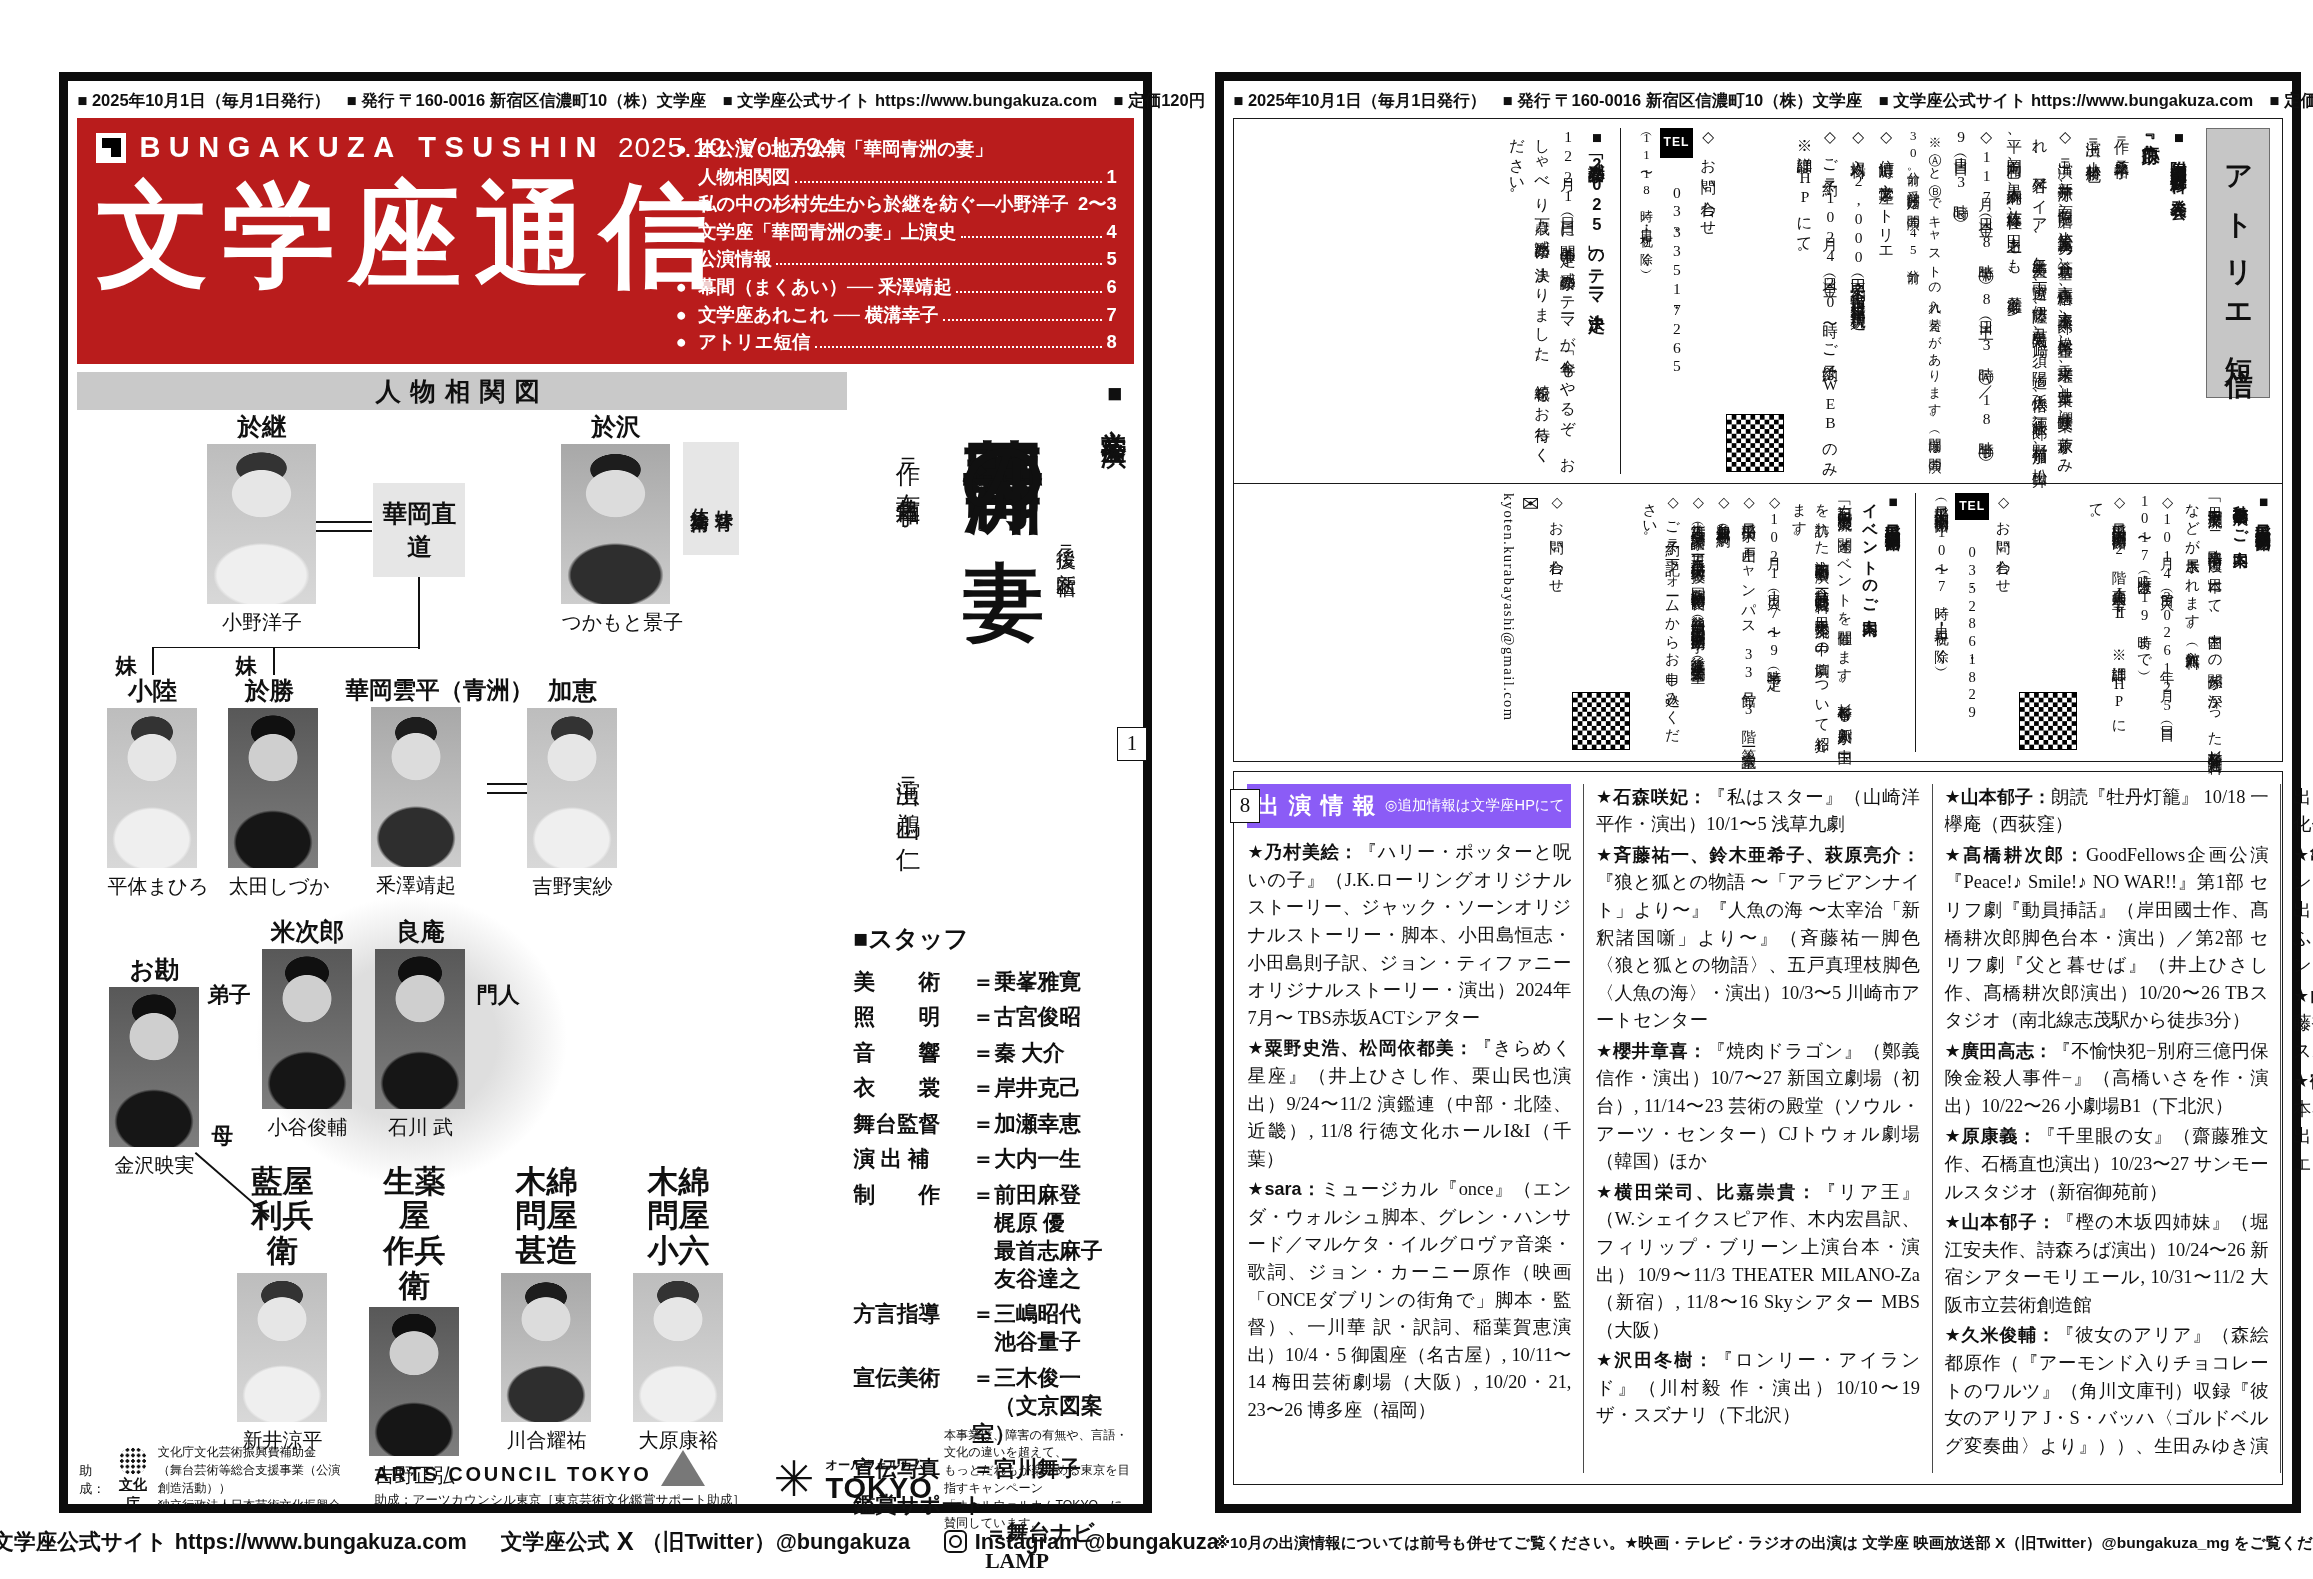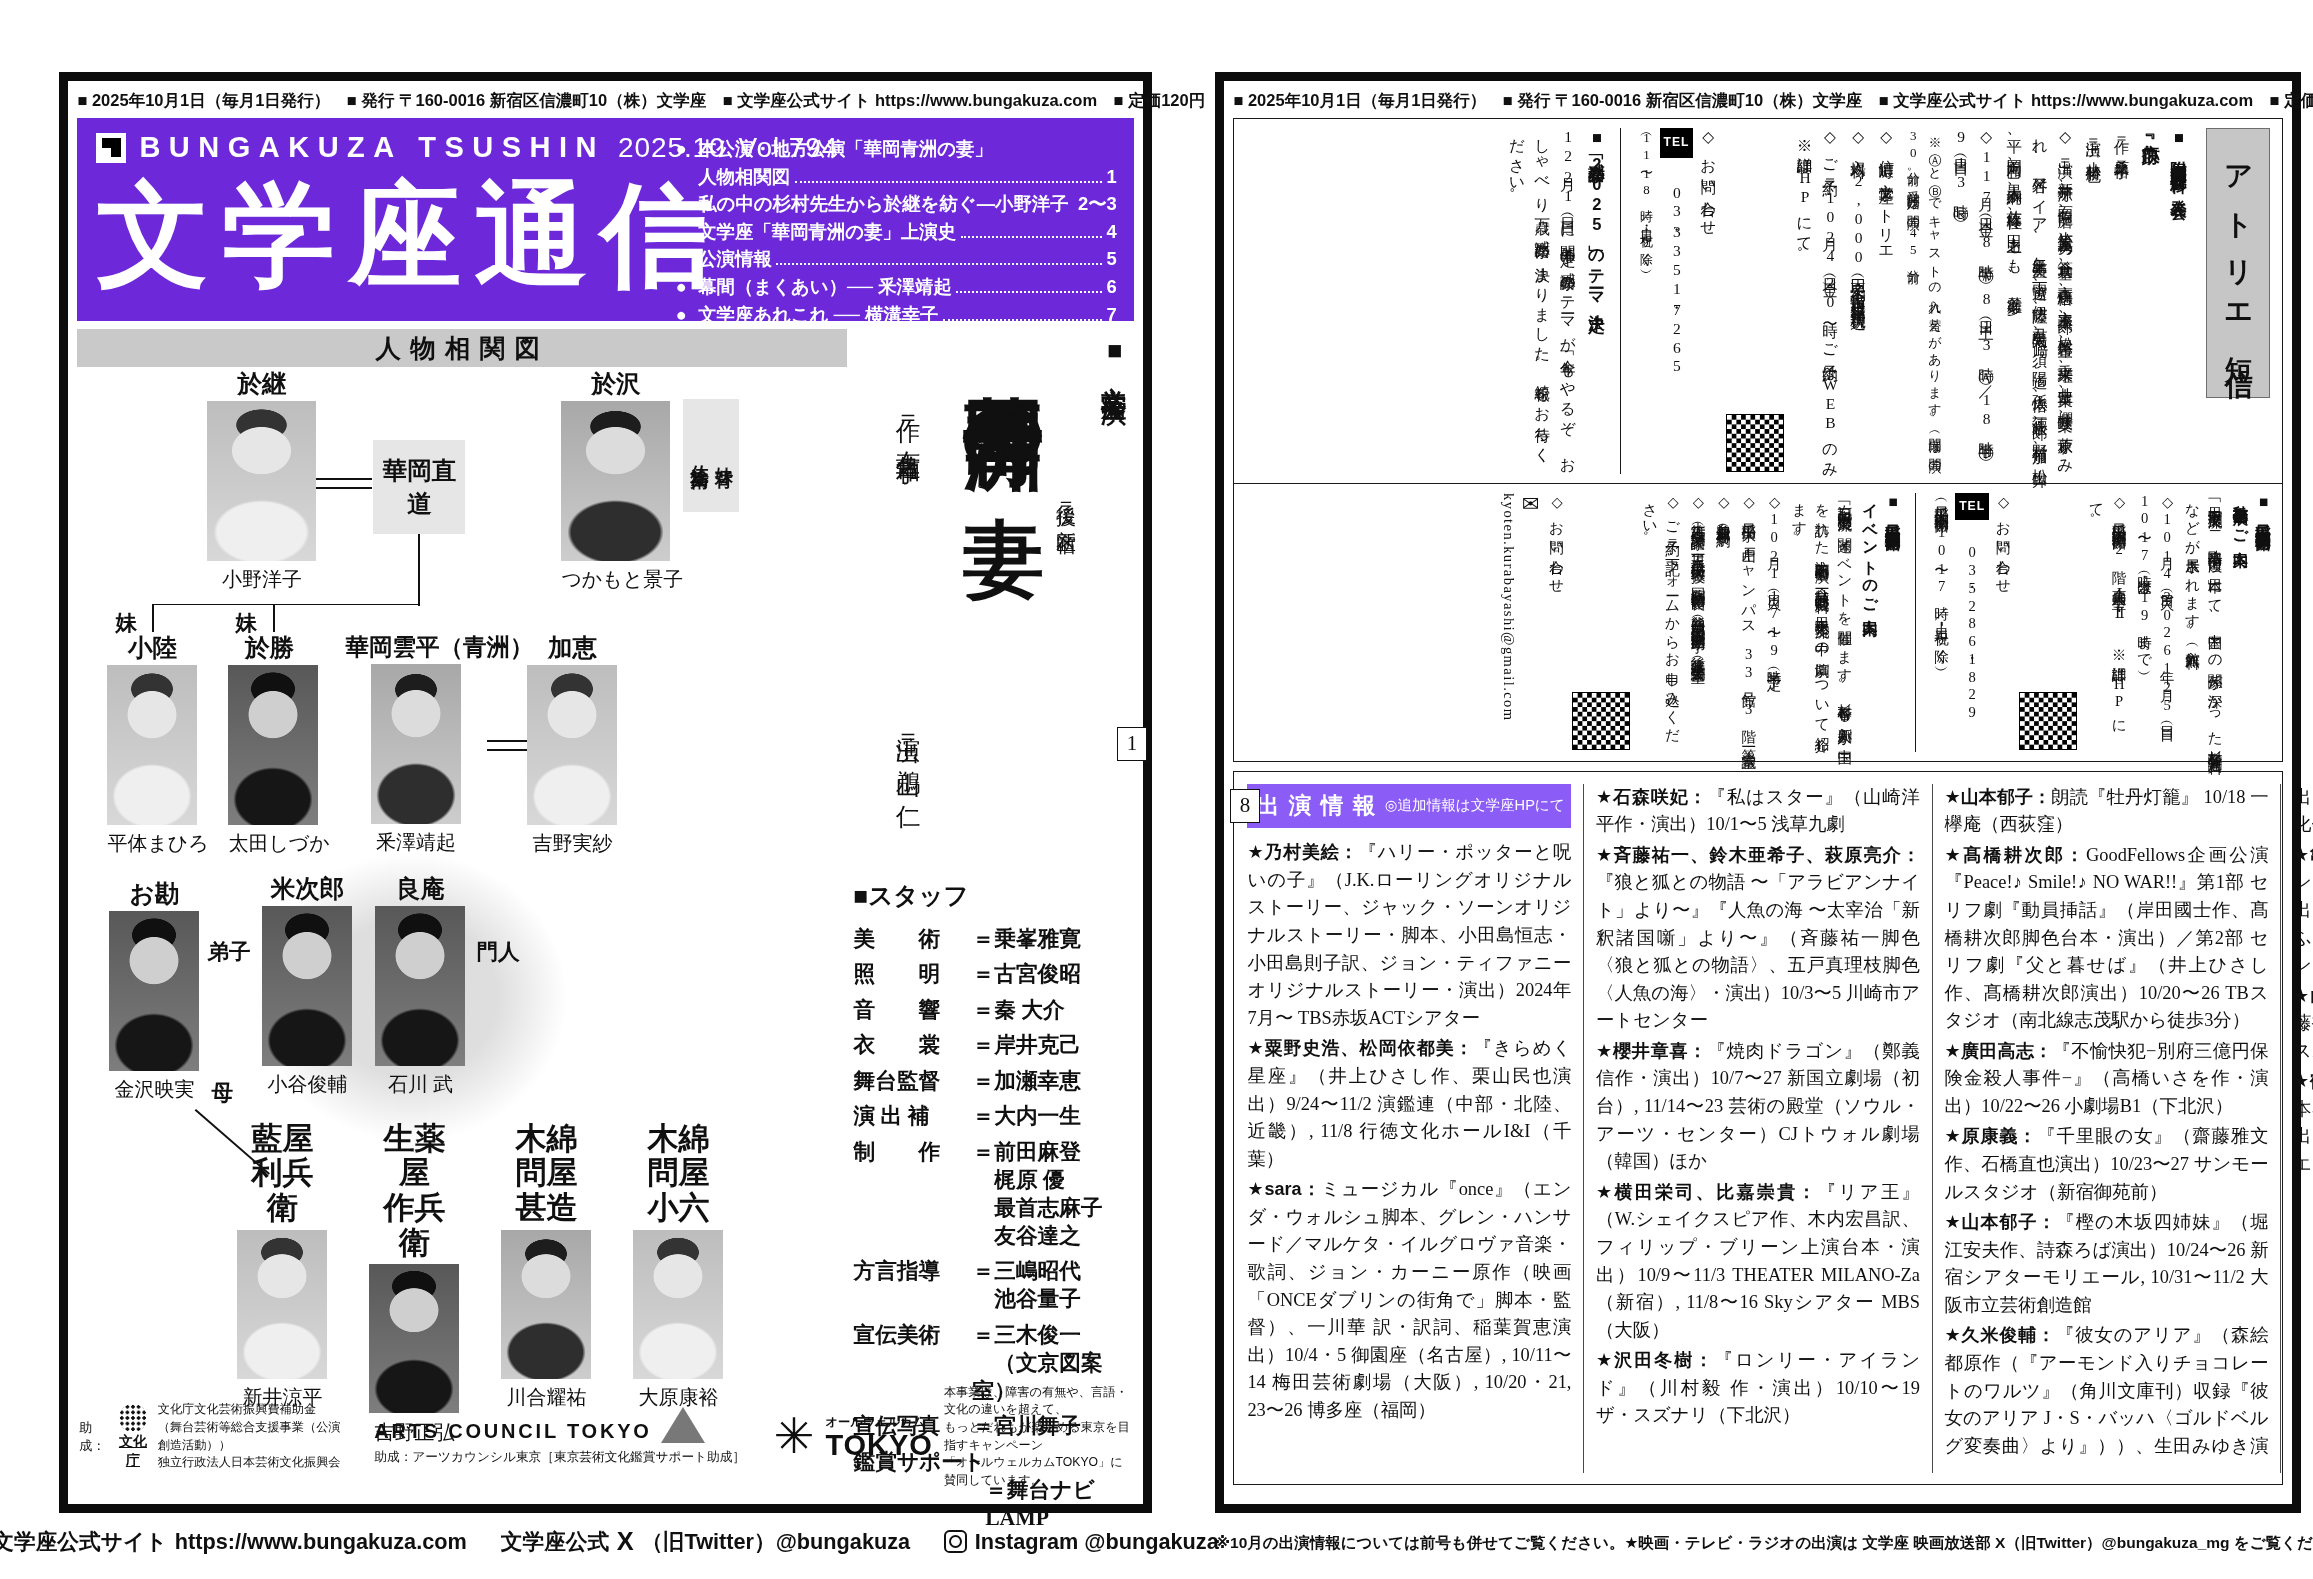--- a/index.html
+++ b/index.html
@@ -10,21 +10,21 @@
 
   
   .page{position:absolute;top:72px;height:1441px;border:9.4px solid #0c0c0c;background:#fff;box-sizing:border-box;}
   .page-left{left:59px;width:1093px;}
   .page-right{left:1215px;width:1086px;}
 
   .info-strip{margin:8.5px 9.4px 6.6px;font-family:"Liberation Sans","DejaVu Sans",sans-serif;
               font-weight:bold;font-size:16.5px;letter-spacing:0;white-space:nowrap;}
 
   
-  .masthead{margin:0 9.4px;background:#6d28d9;color:#fff;height:203px;display:flex;box-sizing:border-box;padding:13px 17px 9.4px 19px;}
+  .masthead{margin:0 9.4px;background:#b91c1c;color:#fff;height:246px;display:flex;box-sizing:border-box;padding:13px 17px 9.4px 19px;}
   .mast-left{flex:1;min-width:0;}
   .brand-row{display:flex;align-items:center;gap:13px;font-family:"Liberation Sans","DejaVu Sans",sans-serif;}
   .brand-mark{width:30px;height:30px;background:#fff;position:relative;flex:0 0 auto;}
   .brand-mark::before{content:"";position:absolute;left:5.6px;top:5.6px;right:50%;bottom:50%;background:#000;}
   .brand-mark::after{content:"";position:absolute;left:50%;top:5.6px;right:5.6px;bottom:5.6px;background:#000;}
   .brand-en{font-weight:bold;font-size:29px;letter-spacing:8.5px;white-space:nowrap;}
   .brand-issue,.brand-vol{font-size:28px;letter-spacing:0.9px;}
   .mast-title{font-size:113px;font-weight:bold;letter-spacing:13px;line-height:1.05;margin-top:13px;white-space:nowrap;}
   .toc{width:441px;flex:0 0 auto;font-family:"Liberation Sans","DejaVu Sans",sans-serif;
        font-weight:bold;font-size:18.4px;line-height:1.5;padding-top:3.8px;}
@@ -67,21 +67,21 @@
               font-size:18px;line-height:24.5px;letter-spacing:1.9px;}
   .n-okei{left:130px;top:41px;width:109px;}
   .n-osawa{left:484px;top:41px;width:109px;}
   .n-koriku{left:30px;top:305px;width:90px;}
   .n-okatsu{left:151px;top:305px;width:82px;}
   .n-seishu{left:268px;top:305px;width:141px;}
   .n-seishu .role{white-space:nowrap;font-size:23.5px;}
   .n-kae{left:450px;top:305px;width:90px;}
   .n-yonejiro{left:185px;top:546px;width:90px;}
   .n-ryoan{left:298px;top:546px;width:90px;}
-  .n-okan{left:32px;top:551px;width:90px;}
+  .n-okan{left:32px;top:584px;width:90px;}
   .n-aiya{left:160px;top:793px;width:90px;}
   .n-kigusuriya{left:292px;top:793px;width:90px;}
   .n-momenya1{left:424px;top:793px;width:90px;}
   .n-momenya2{left:556px;top:793px;width:90px;}
   .rel-label{position:absolute;font-weight:bold;font-size:21.7px;}
   .lb-imoto1{left:38px;top:279px;}
   .lb-imoto2{left:158px;top:279px;}
   .lb-deshi{left:130px;top:608px;}
   .lb-monjin{left:399px;top:608px;}
   .lb-haha{left:134px;top:749px;}

